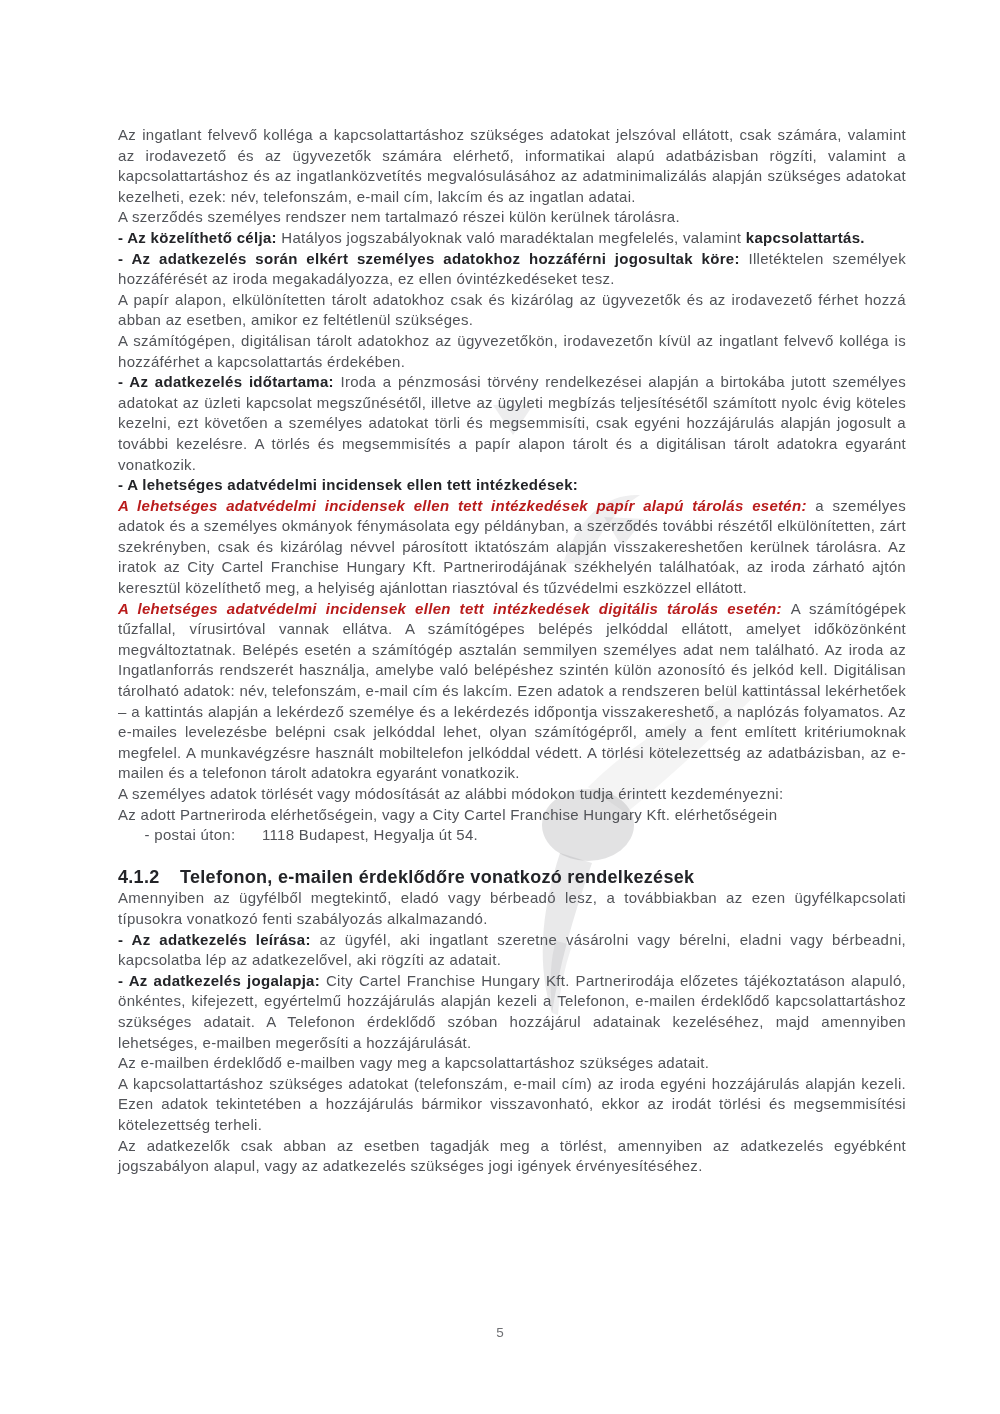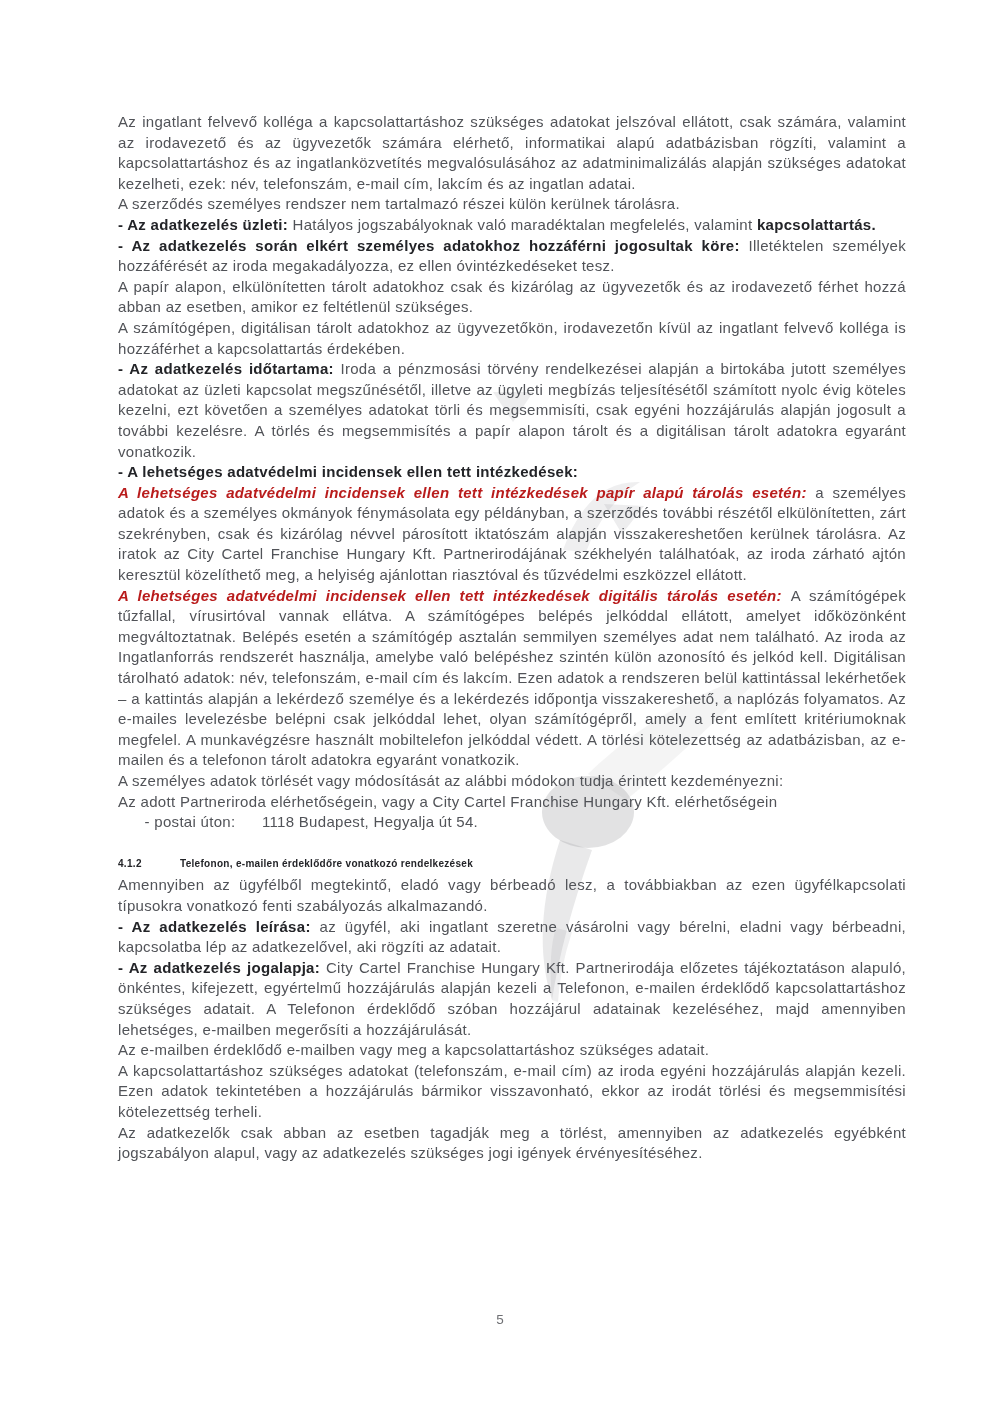--- a/index.html
+++ b/index.html
@@ -3,21 +3,21 @@
 <meta charset="utf-8">
 <style>
   html, body { margin: 0; padding: 0; }
   body {
     width: 1000px; height: 1414px;
     background: #ffffff;
     font-family: "Liberation Sans", sans-serif;
     position: relative;
     overflow: hidden;
   }
-  .page { position: absolute; inset: 0; }
+  .page { position: absolute; inset: 0; margin-top: 13px; }
   .watermark {
     position: absolute;
     left: 438px; top: 372px;
     width: 560px; height: 660px;
     z-index: 0;
     pointer-events: none;
   }
   .content {
     position: absolute;
     left: 118px; top: 112px;
@@ -28,21 +28,21 @@
     line-height: 20.6px;
     letter-spacing: 0.3px;
   }
   .content p { margin: 0; text-align: justify; }
   .run { }
   .bold { font-weight: bold; color: #232428; }
   .bold-italic { font-weight: bold; font-style: italic; color: #b91c1c; }
   .section-heading {
     display: flex;
     margin: 21px 0 1px 0;
-    font-size: 10px;
+    font-size: 18px;
     font-weight: bold;
     color: #232428;
     line-height: 20.6px;
   }
   .section-num { width: 62px; flex: none; }
   .contact-row { display: flex; text-align: center; }
   .contact-label { width: 144px; flex: none; }
   .page-number {
     position: absolute;
     top: 1312px; left: 0;
@@ -67,21 +67,21 @@
     <path d="M122,468 Q92,560 114,628 Q124,562 154,478 Z" fill="#8f9094" fill-opacity="0.20"></path>
     <path d="M114,628 Q110,580 118,556 L134,560 Q122,596 120,630 Z" fill="#8f9094" fill-opacity="0.14"></path>
   </svg>
 
   <main class="content">
 
     <p><span class="run">Az ingatlant felvevő kolléga a kapcsolattartáshoz szükséges adatokat jelszóval ellátott, csak számára, valamint az irodavezető és az ügyvezetők számára elérhető, informatikai alapú adatbázisban rögzíti, valamint a kapcsolattartáshoz és az ingatlanközvetítés megvalósulásához az adatminimalizálás alapján szükséges adatokat kezelheti, ezek: név, telefonszám, e-mail cím, lakcím és az ingatlan adatai.</span></p>
 
     <p><span class="run">A szerződés személyes rendszer nem tartalmazó részei külön kerülnek tárolásra.</span></p>
 
-    <p><span class="run bold">- Az adatkezelés üzleti: </span><span class="run">Hatályos jogszabályoknak való maradéktalan megfelelés, valamint </span><span class="run bold">kapcsolattartás.</span></p>
+    <p><span class="run bold">- Az közelíthető célja: </span><span class="run">Hatályos jogszabályoknak való maradéktalan megfelelés, valamint </span><span class="run bold">kapcsolattartás.</span></p>
 
     <p><span class="run bold">- Az adatkezelés során elkért személyes adatokhoz hozzáférni jogosultak köre: </span><span class="run">Illetéktelen személyek hozzáférését az iroda megakadályozza, ez ellen óvintézkedéseket tesz.</span></p>
 
     <p><span class="run">A papír alapon, elkülönítetten tárolt adatokhoz csak és kizárólag az ügyvezetők és az irodavezető férhet hozzá abban az esetben, amikor ez feltétlenül szükséges.</span></p>
 
     <p><span class="run">A számítógépen, digitálisan tárolt adatokhoz az ügyvezetőkön, irodavezetőn kívül az ingatlant felvevő kolléga is hozzáférhet a kapcsolattartás érdekében.</span></p>
 
 
     <p><span class="run bold">- Az adatkezelés időtartama: </span><span class="run">Iroda a pénzmosási törvény rendelkezései alapján a birtokába jutott személyes adatokat az üzleti kapcsolat megszűnésétől, illetve az ügyleti megbízás teljesítésétől számított nyolc évig köteles kezelni, ezt követően a személyes adatokat törli és megsemmisíti, csak egyéni hozzájárulás alapján jogosult a további kezelésre. A törlés és megsemmisítés a papír alapon tárolt és a digitálisan tárolt adatokra egyaránt vonatkozik.</span></p>
 

